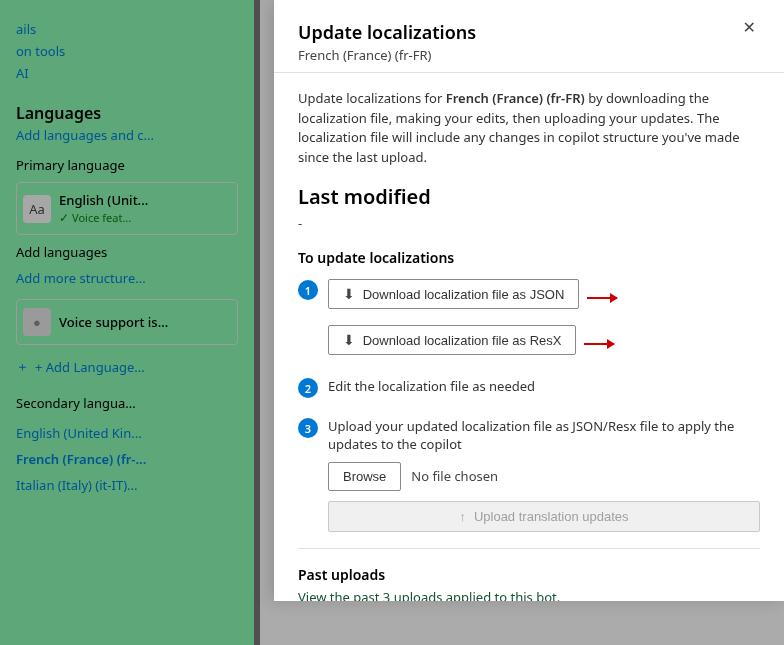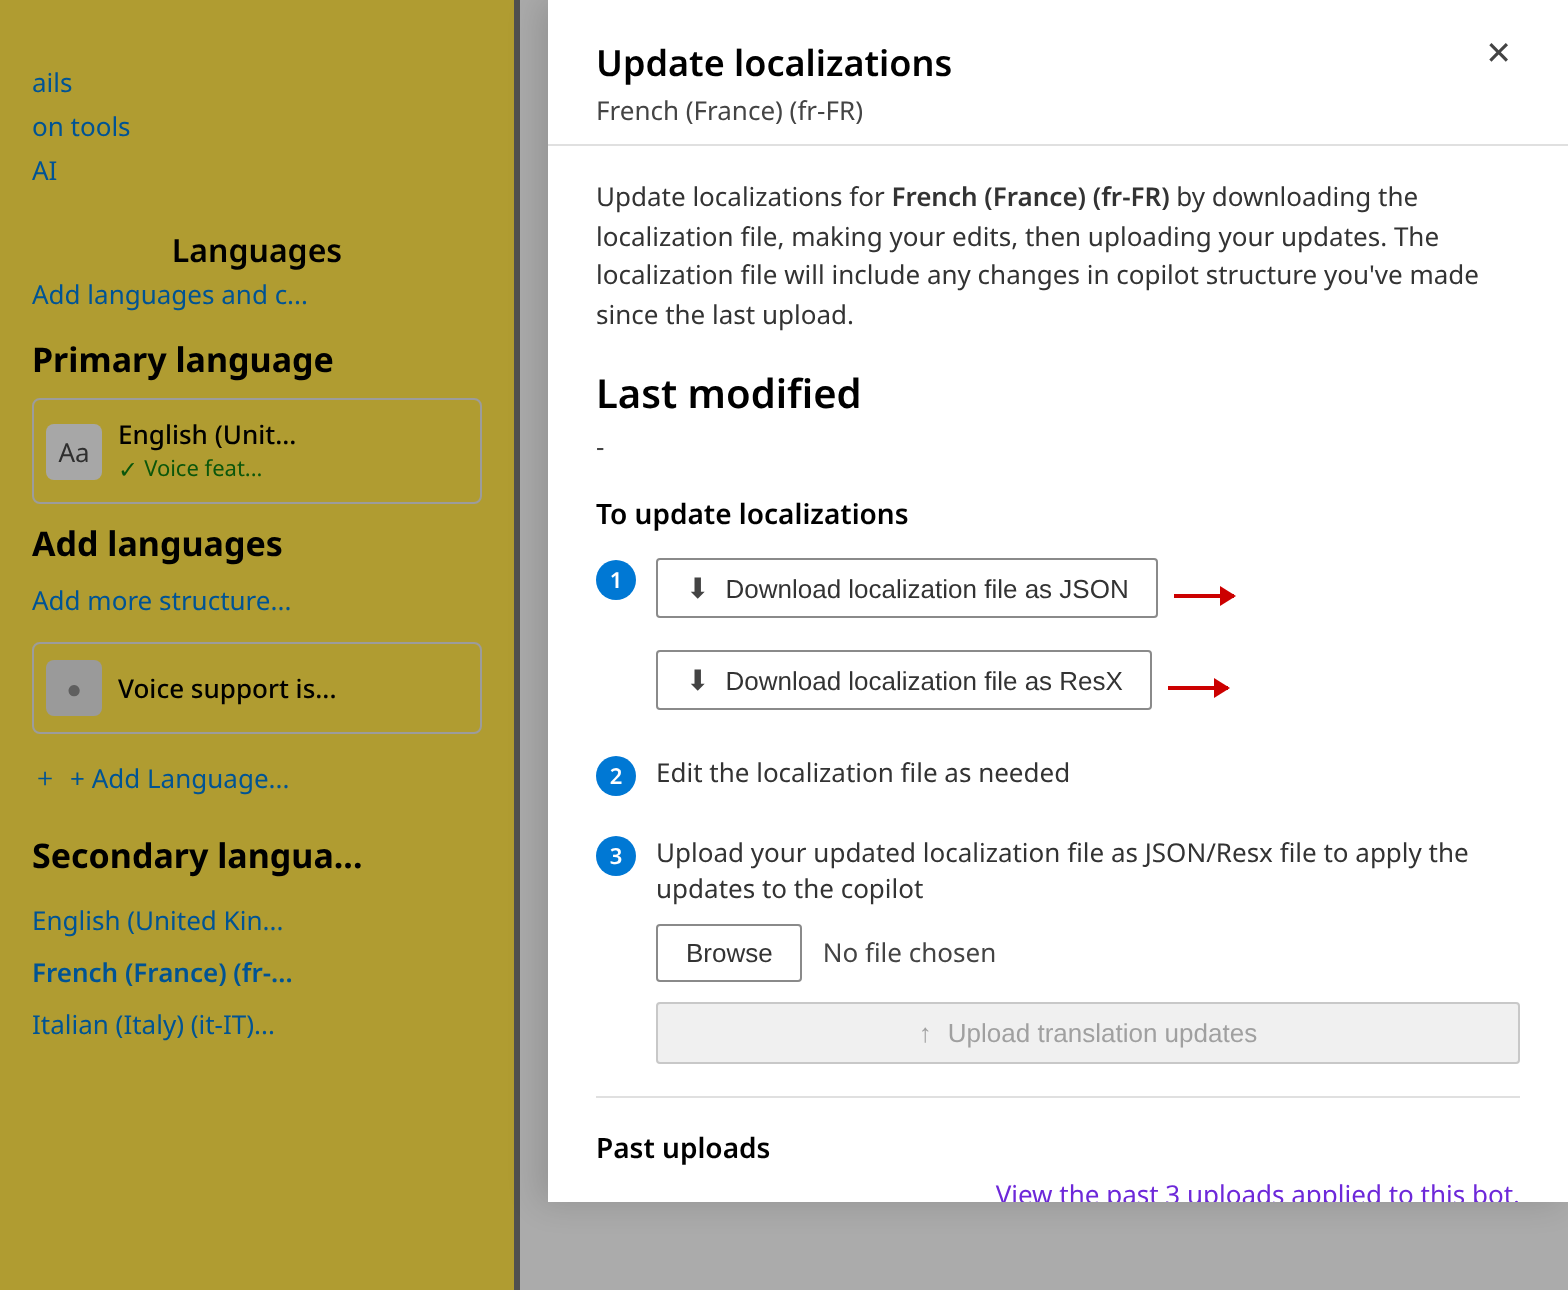--- a/index.html
+++ b/index.html
@@ -13,52 +13,51 @@
       position: relative;
     }
 
     
     .bg-panel {
       position: absolute;
       left: 0;
       top: 0;
       width: 260px;
       height: 645px;
-      background: #fde047;
-      border-right: 3px solid #737373;
-      padding: 32px 16px;
+      background: #86efac;
+      border-right: 6px solid #737373;
+      padding: 20px 16px;
       overflow: hidden;
     }
     .bg-panel-nav {
       color: #444;
       font-size: 13px;
       margin-bottom: 6px;
     }
     .bg-panel-nav a {
       color: #0078d4;
       text-decoration: none;
       display: block;
       margin-bottom: 4px;
     }
     .bg-panel h3 {
       font-size: 16px;
       font-weight: 600;
       color: #000;
       margin-top: 20px;
       margin-bottom: 2px;
-      text-align: center;
     }
     .bg-panel-sub {
       color: #0078d4;
       font-size: 13px;
       margin-bottom: 12px;
     }
     .bg-section-title {
-      font-weight: 700;
-      font-size: 17px;
+      font-weight: 400;
+      font-size: 13px;
       color: #000;
       margin-bottom: 8px;
     }
     .lang-item {
       display: flex;
       align-items: center;
       gap: 8px;
       padding: 8px 6px;
       border: 1px solid #e0e0e0;
       border-radius: 4px;
@@ -298,22 +297,21 @@
     }
 
     .past-uploads-title {
       font-size: 14px;
       font-weight: 600;
       color: #000;
       margin-bottom: 4px;
     }
     .past-uploads-text {
       font-size: 13px;
-      color: #6d28d9;
-      text-align: right;
+      color: #14532d;
     }
   </style>
 </head>
 <body>
 
 <div class="bg-panel">
   <div class="bg-panel-nav">
     <a>ails</a>
     <a>on tools</a>
     <a>AI</a>

